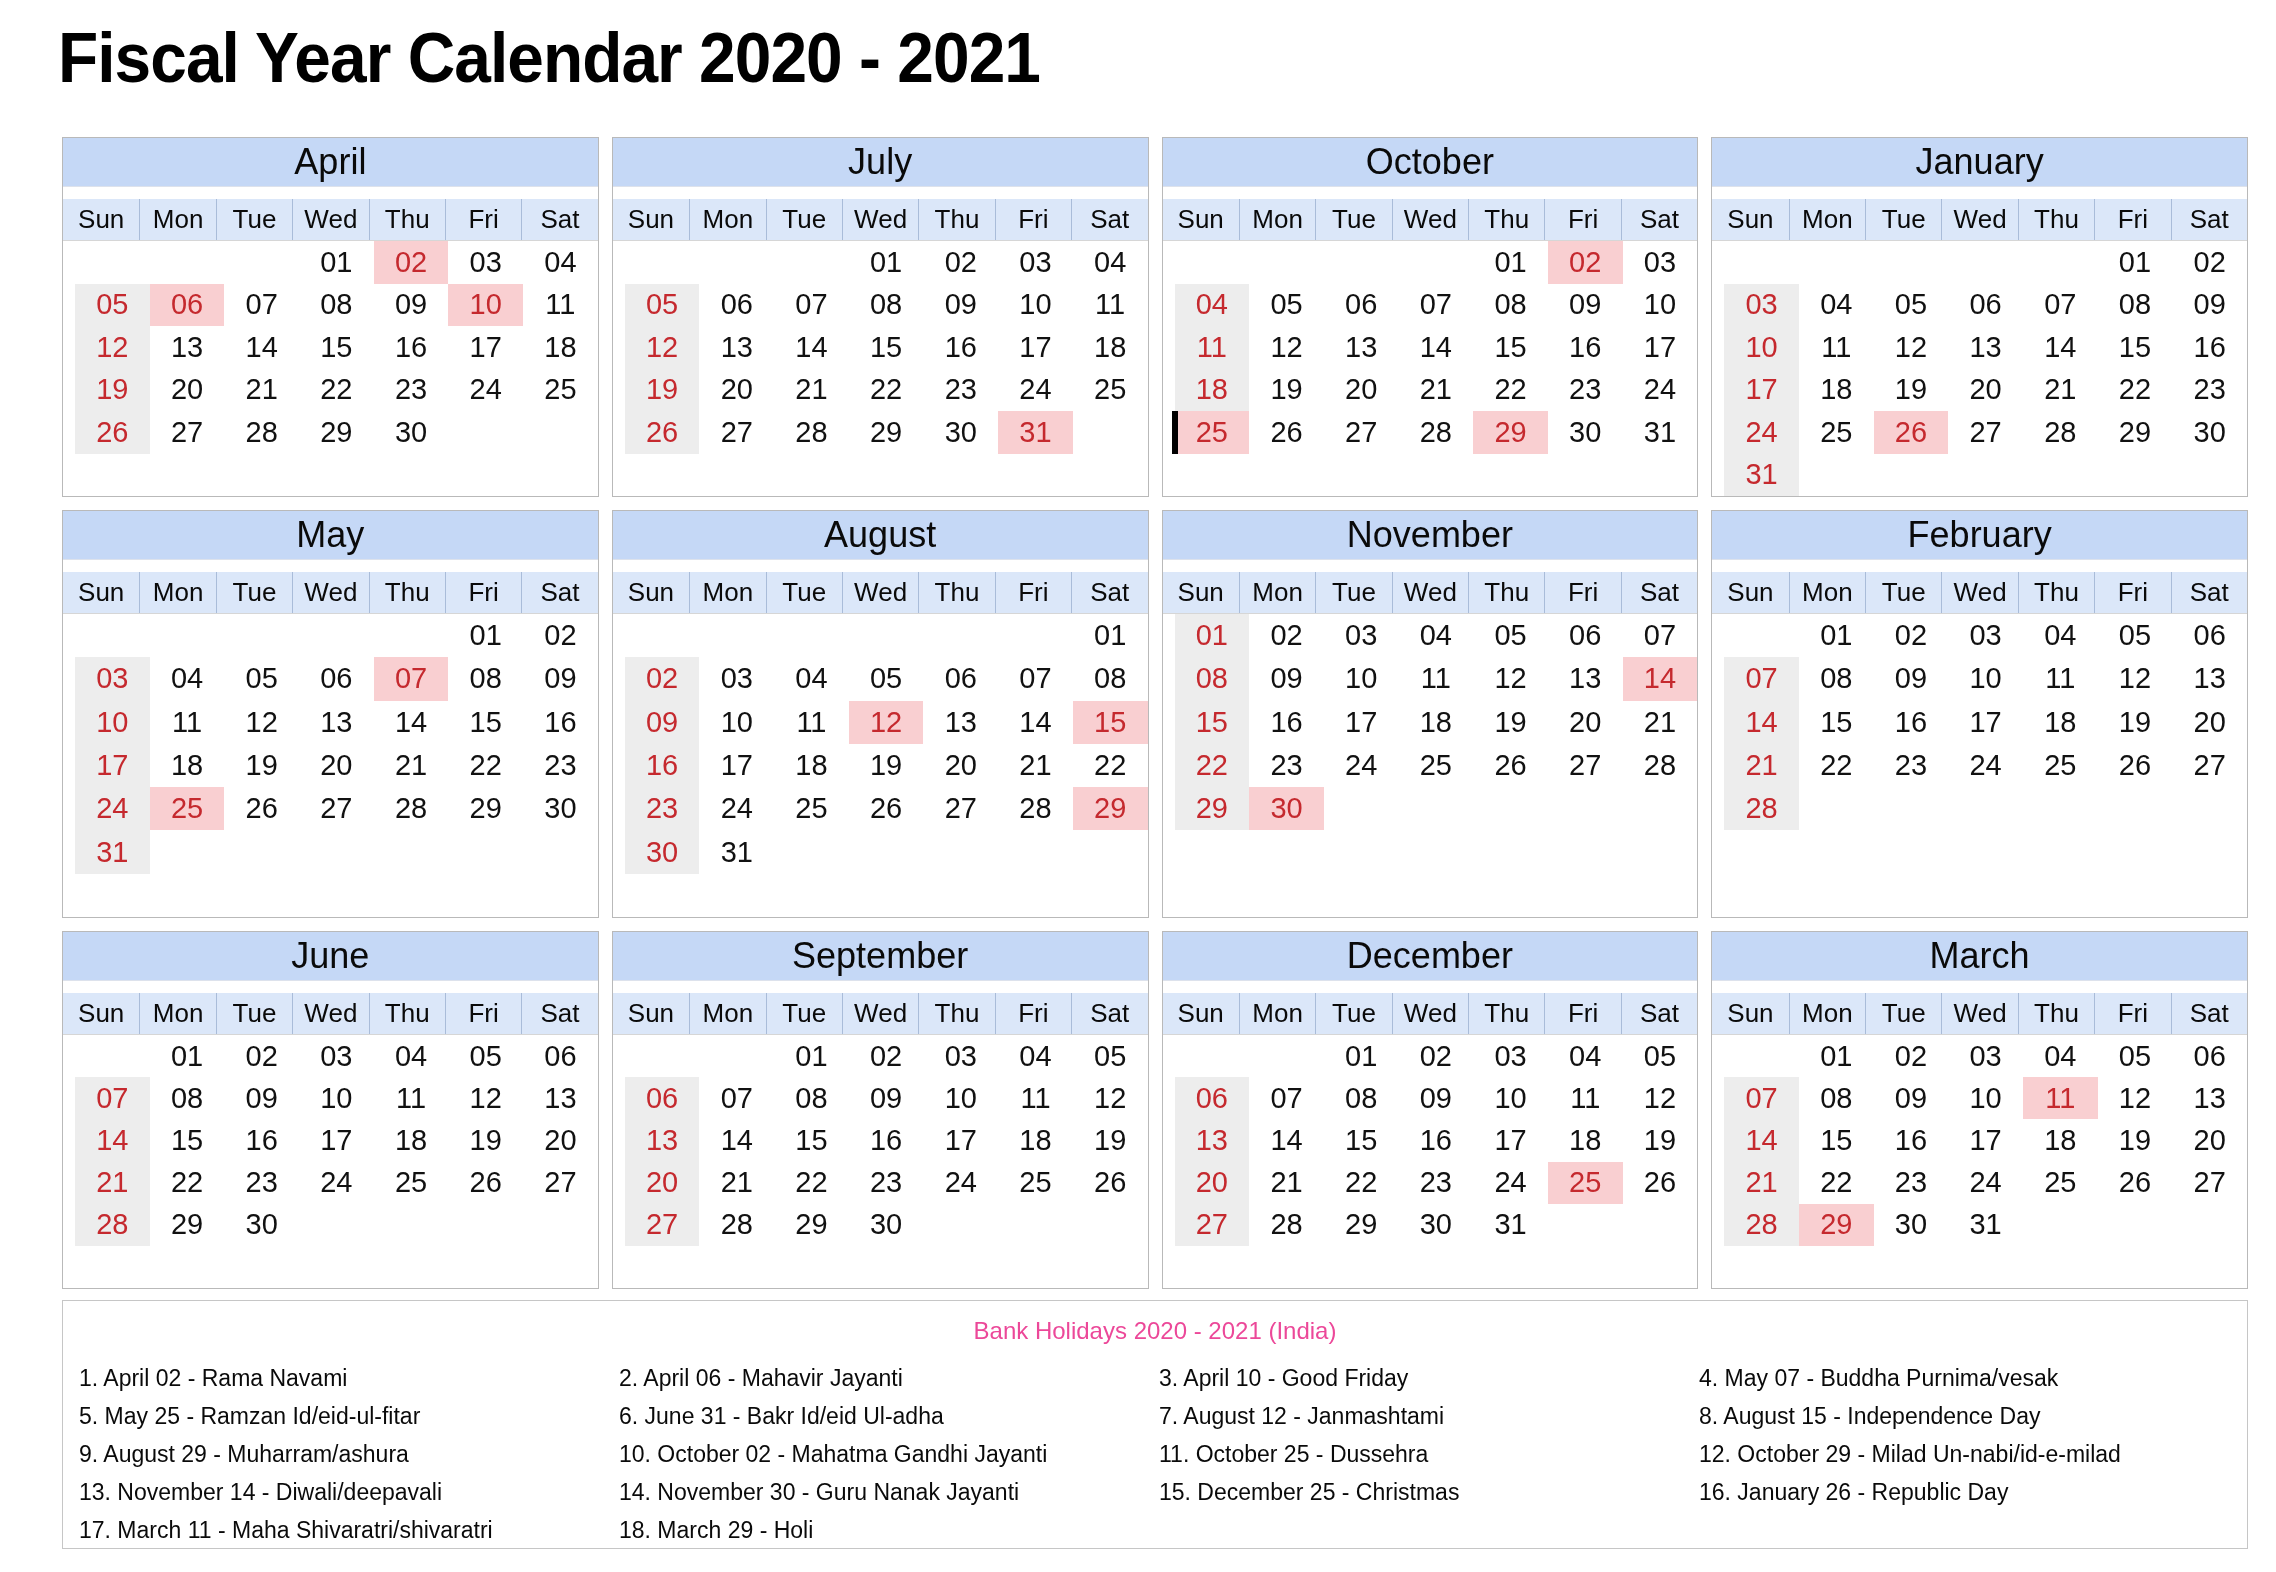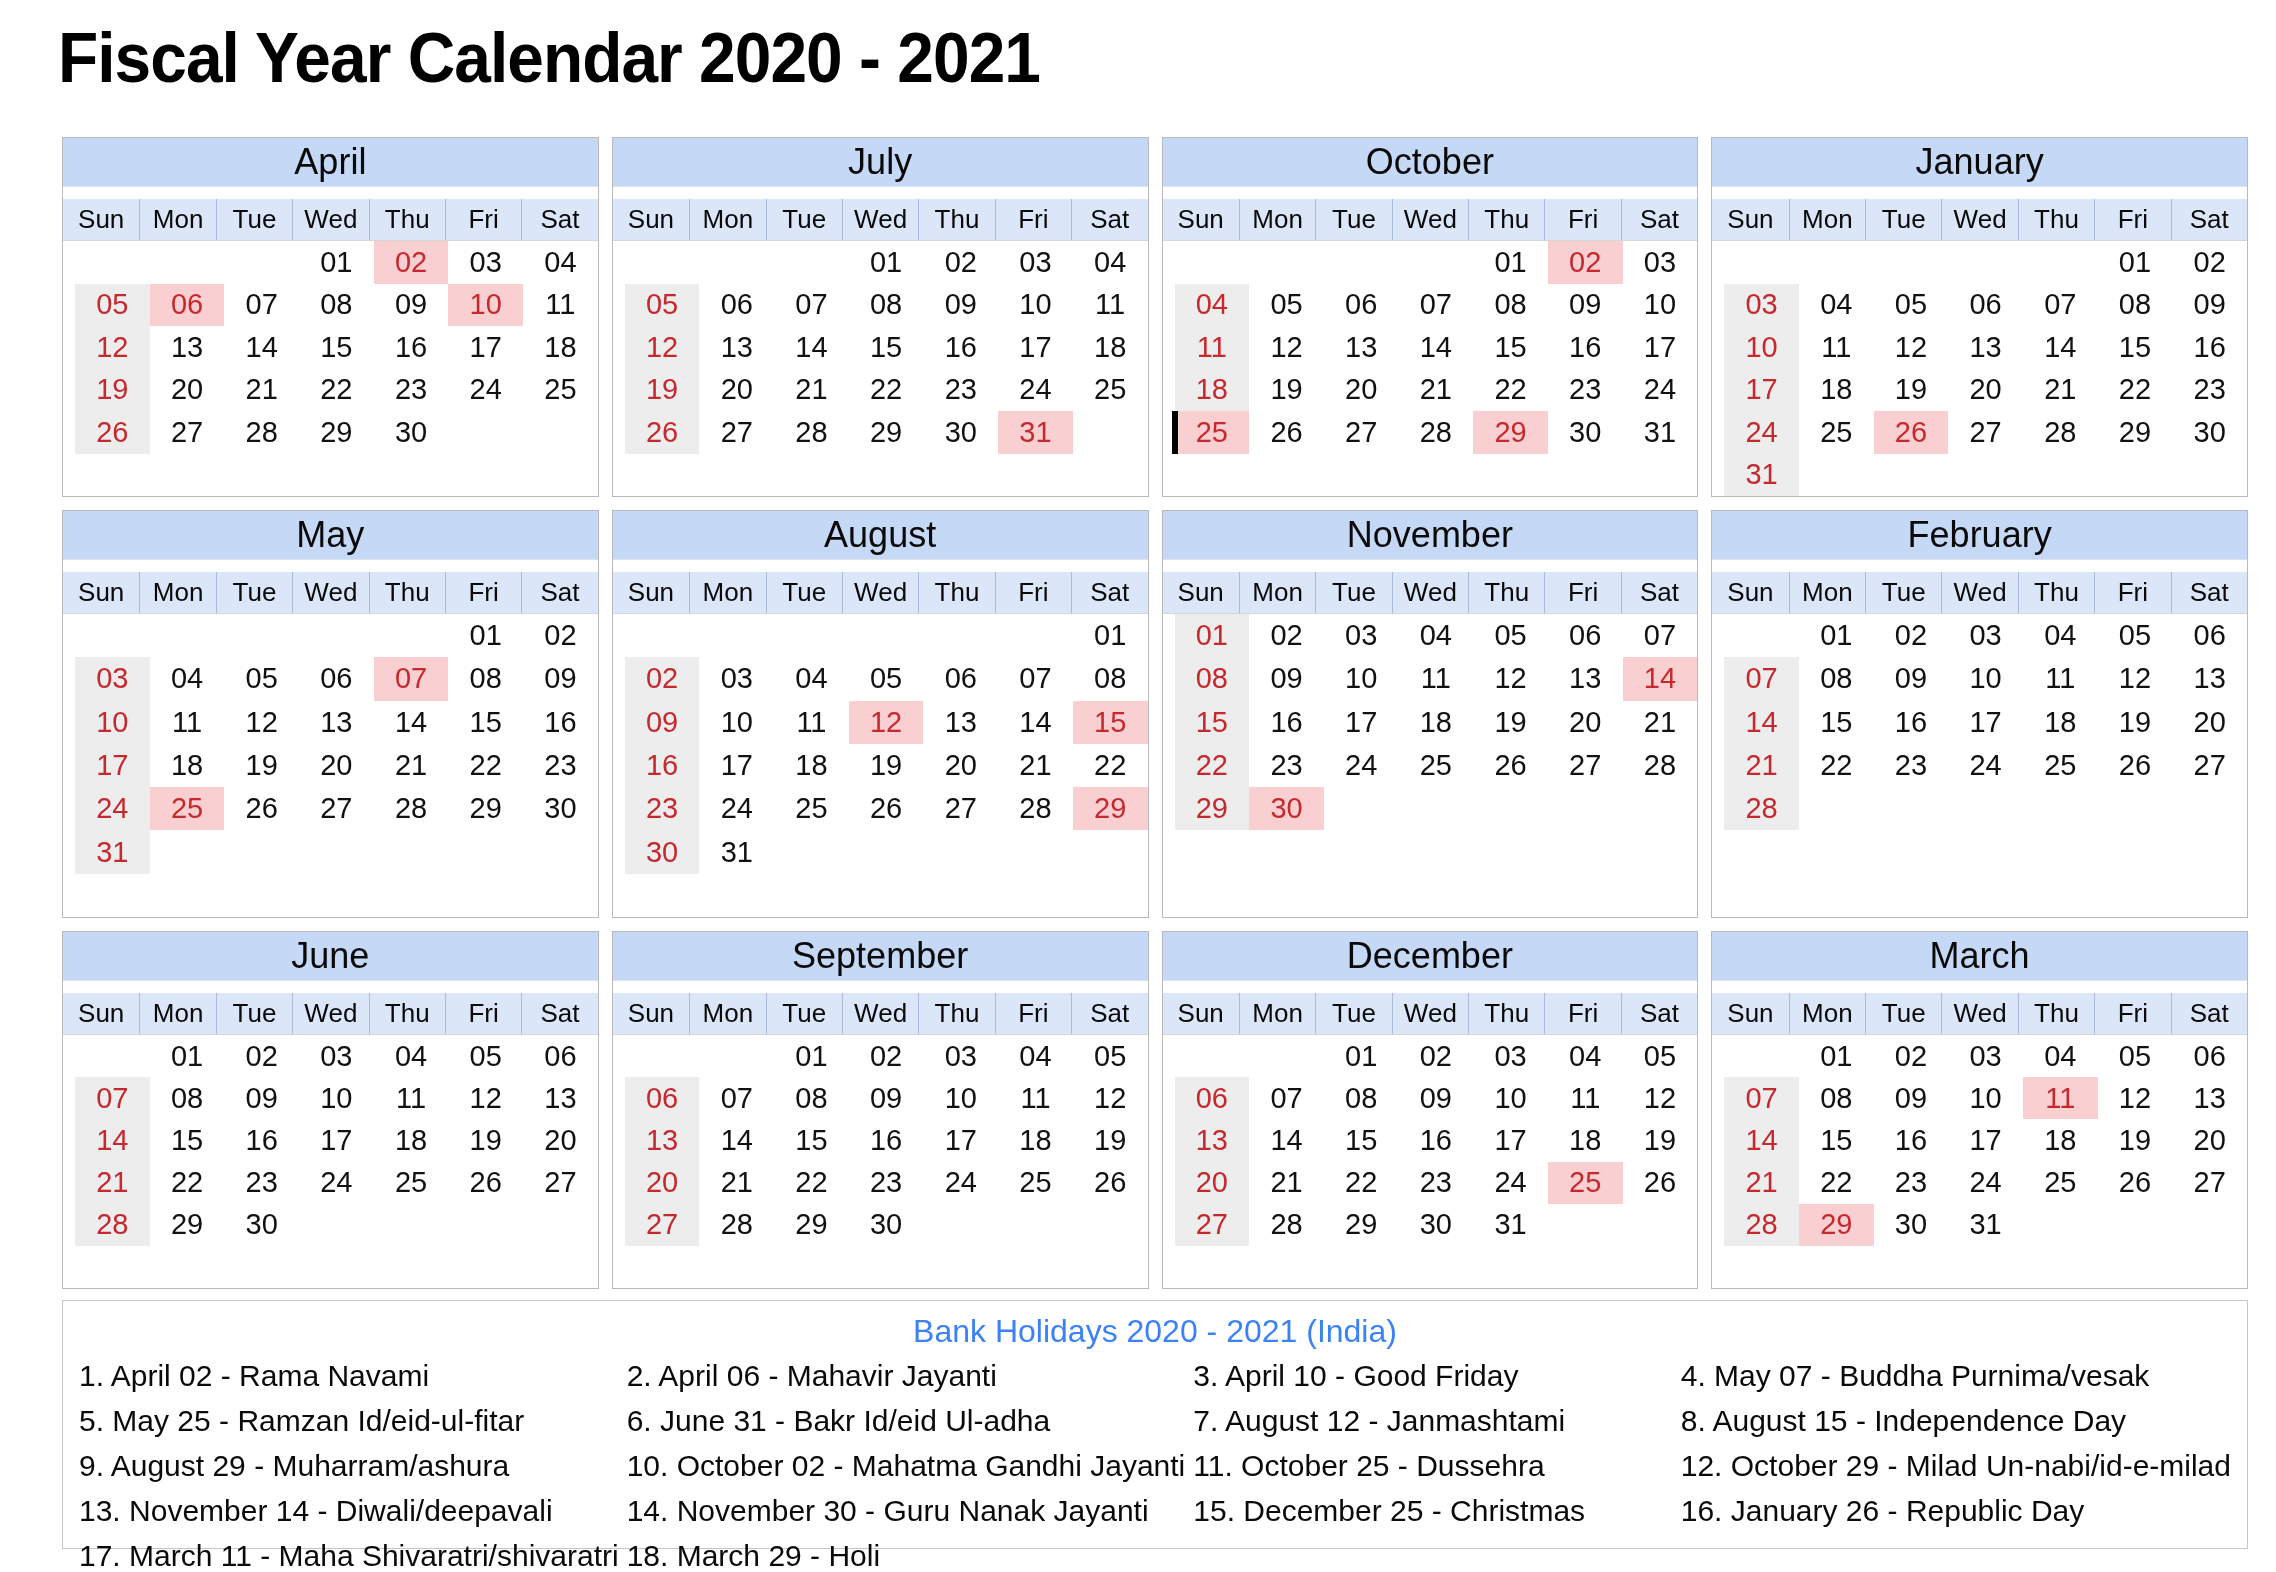--- a/index.html
+++ b/index.html
@@ -76,28 +76,28 @@
   .day.marker::before{
     content:"";position:absolute;left:-3px;top:0;bottom:0;width:6px;background:#000;
   }
   .holidays-box{
     position:absolute;left:62px;top:1300px;width:2186px;height:249px;
     border:1px solid var(--box-border);
     box-sizing:border-box;
     padding:8px 16px 10px 16px;
   }
   .holidays-title{
-    text-align:center;font-size:32px;line-height:44px;
-    color:#3b82f6;
+    text-align:center;font-size:24px;line-height:44px;
+    color:#ec4899;
   }
   .holidays-list{
-    margin-top:6px;
+    margin-top:12px;
     display:grid;grid-template-columns:repeat(4,1fr);
     column-gap:8px;row-gap:11px;
-    font-size:30px;
+    font-size:23px;
   }
   .holiday-item{white-space:nowrap;color:#0a0a0a;}
 </style>
 </head>
 <body>
 
 <h1 class="page-title">Fiscal Year Calendar 2020 - 2021</h1>
 
 <div class="months-grid" id="months-grid">
     <div class="month">

